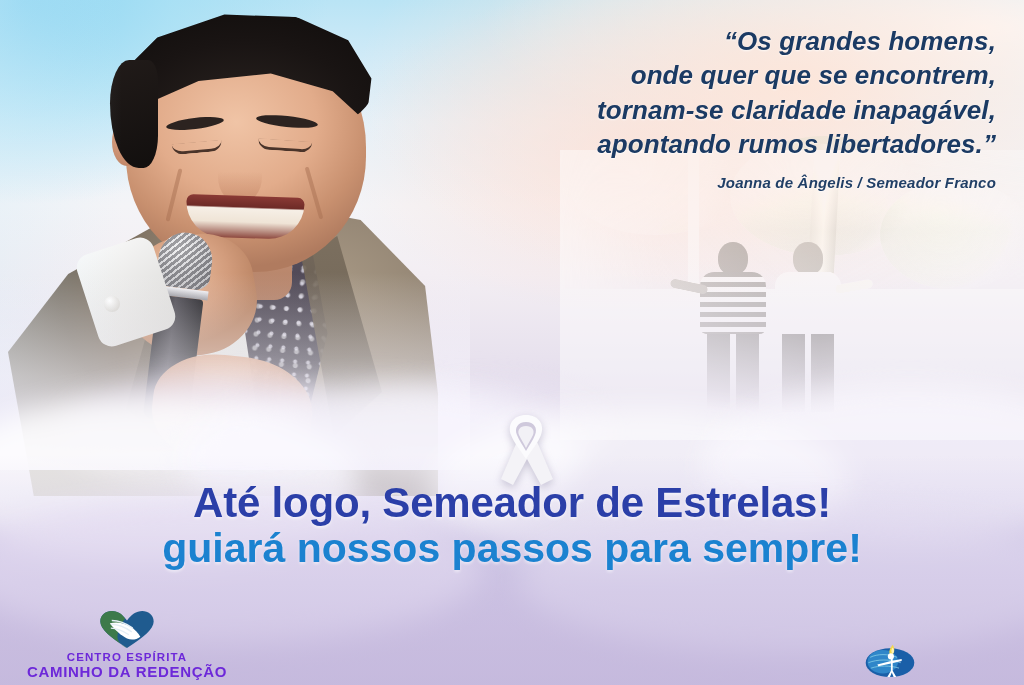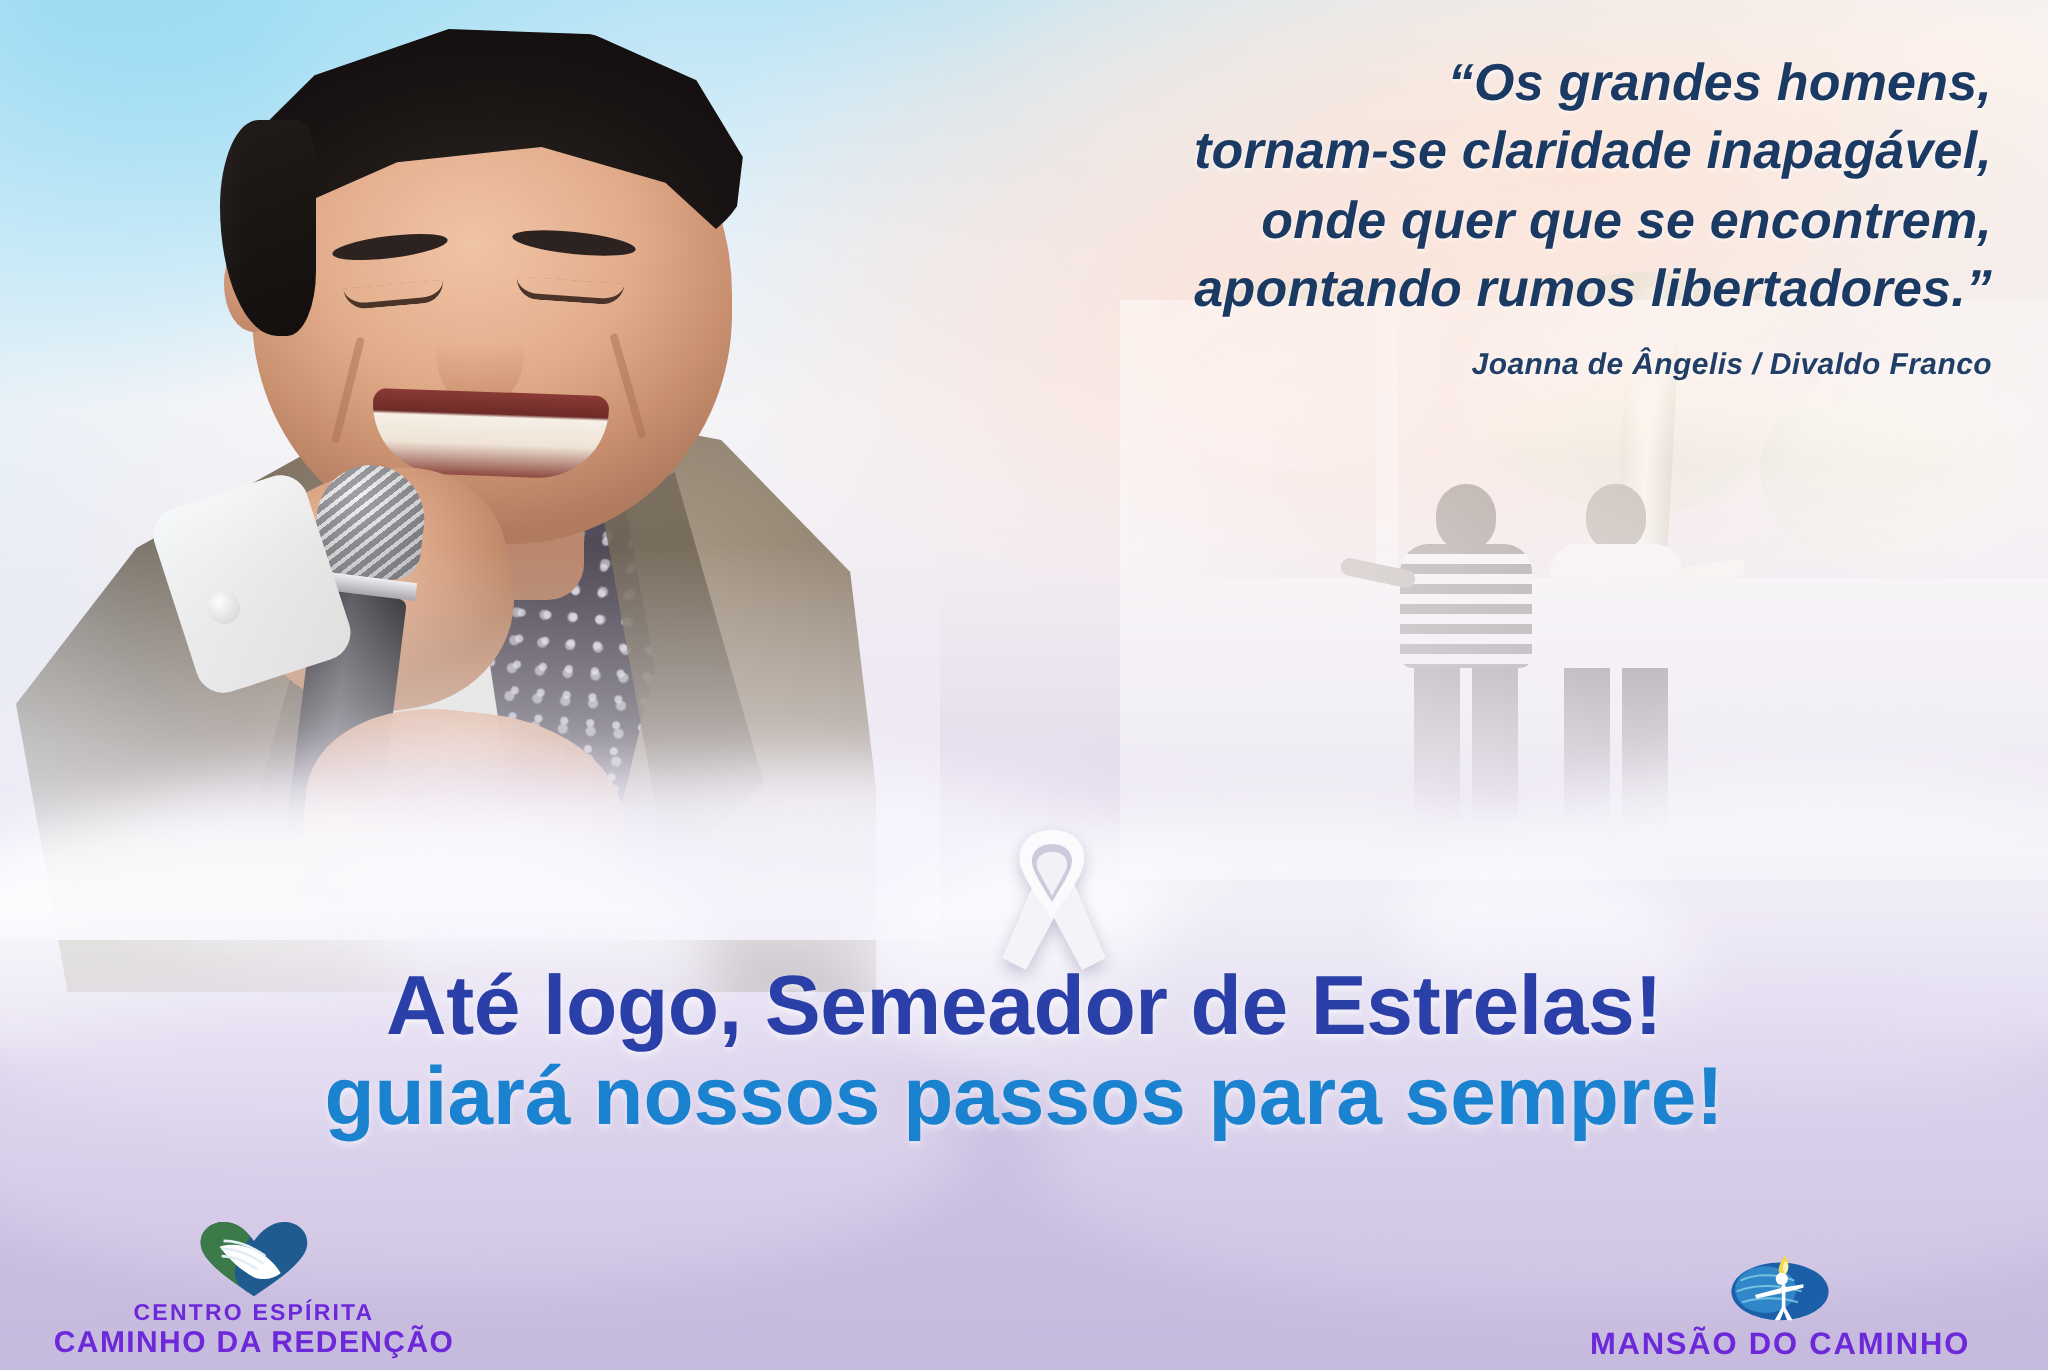--- a/index.html
+++ b/index.html
@@ -525,24 +525,24 @@
     <div class="cloud c2"></div>
     <div class="cloud c3"></div>
     <div class="cloud c4"></div>
     <div class="cloud c5"></div>
     <div class="cloud c6"></div>
     <div class="haze-bottom"></div>
   </div>
 
   <div class="quote">
     <div class="quote-line">“Os grandes homens,</div>
+    <div class="quote-line">onde quer que se encontrem,</div>
     <div class="quote-line">tornam-se claridade inapagável,</div>
-    <div class="quote-line">onde quer que se encontrem,</div>
     <div class="quote-line">apontando rumos libertadores.”</div>
-    <div class="quote-attr">Joanna de Ângelis / Divaldo Franco</div>
+    <div class="quote-attr">Joanna de Ângelis / Semeador Franco</div>
   </div>
 
   <div class="ribbon">
     <svg viewBox="0 0 78 82" width="78" height="82" aria-hidden="true">
       <path d="M39 16 C30 30 22 52 14 70 L26 76 L40 50 L54 76 L66 70 C58 52 50 30 41 16 Z" fill="#f4f3f7"></path>
       <path d="M39 6 C26 6 20 16 24 26 C27 34 34 42 39 50 C44 42 51 34 54 26 C58 16 52 6 39 6 Z" fill="#fbfbfd"></path>
       <path d="M39 13 C31 13 27 19 30 26 C32 31 36 37 39 42 C42 37 46 31 48 26 C51 19 47 13 39 13 Z" fill="#cfc9dc"></path>
       <path d="M39 17 C33 17 30 21 32 26 C34 30 37 35 39 39 C41 35 44 30 46 26 C48 21 45 17 39 17 Z" fill="#f2f1f6"></path>
     </svg>
   </div>
@@ -576,16 +576,15 @@
         <path d="M6 24 C16 20 30 20 42 24" stroke="#8fd4e8" stroke-width="1.1" fill="none" opacity=".75"></path>
         <path d="M9 30 C18 27 30 27 40 30" stroke="#8fd4e8" stroke-width="1.1" fill="none" opacity=".75"></path>
         <path d="M33 4 C29 9 28 13 31 16 C35 14 36 9 33 4 Z" fill="#f4d84a"></path>
         <path d="M33 7 C31 10 31 12 33 14 C35 12 35 10 33 7 Z" fill="#fdf3b8"></path>
         <circle cx="31" cy="17" r="3.4" fill="#ffffff"></circle>
         <path d="M31 20 L31 33 L27 40 L30 40 L32 35 L34 40 L37 40 L33 33 L33 20 Z" fill="#ffffff"></path>
         <path d="M31 22 L16 26 L17 28 L31 25 Z" fill="#ffffff"></path>
         <path d="M31 22 L43 20 L43 22 L31 25 Z" fill="#ffffff"></path>
       </svg>
     </div>
-    <div class="logo-l2">MANSÃO DO CAMINHO</div>
   </div>
 
 </div>
 
 </body></html>

